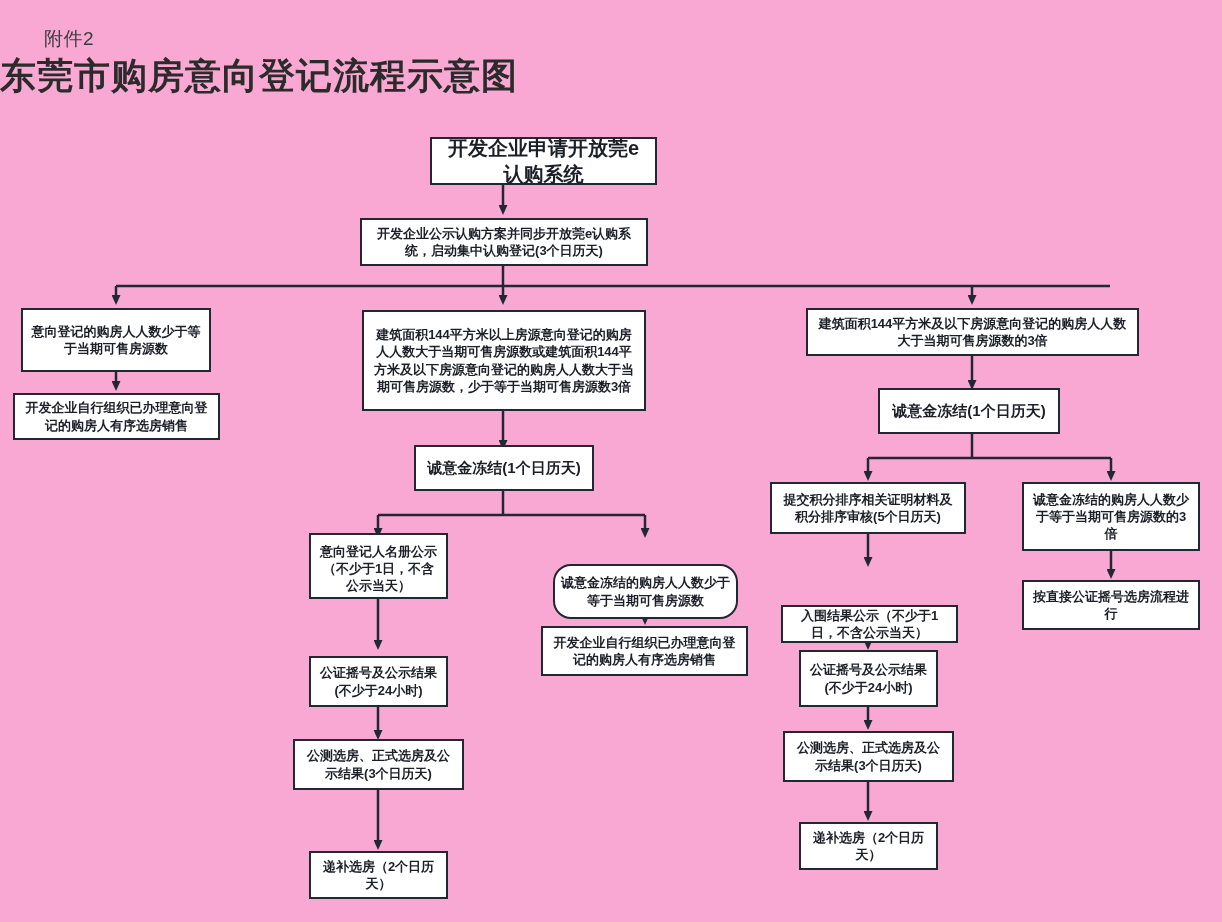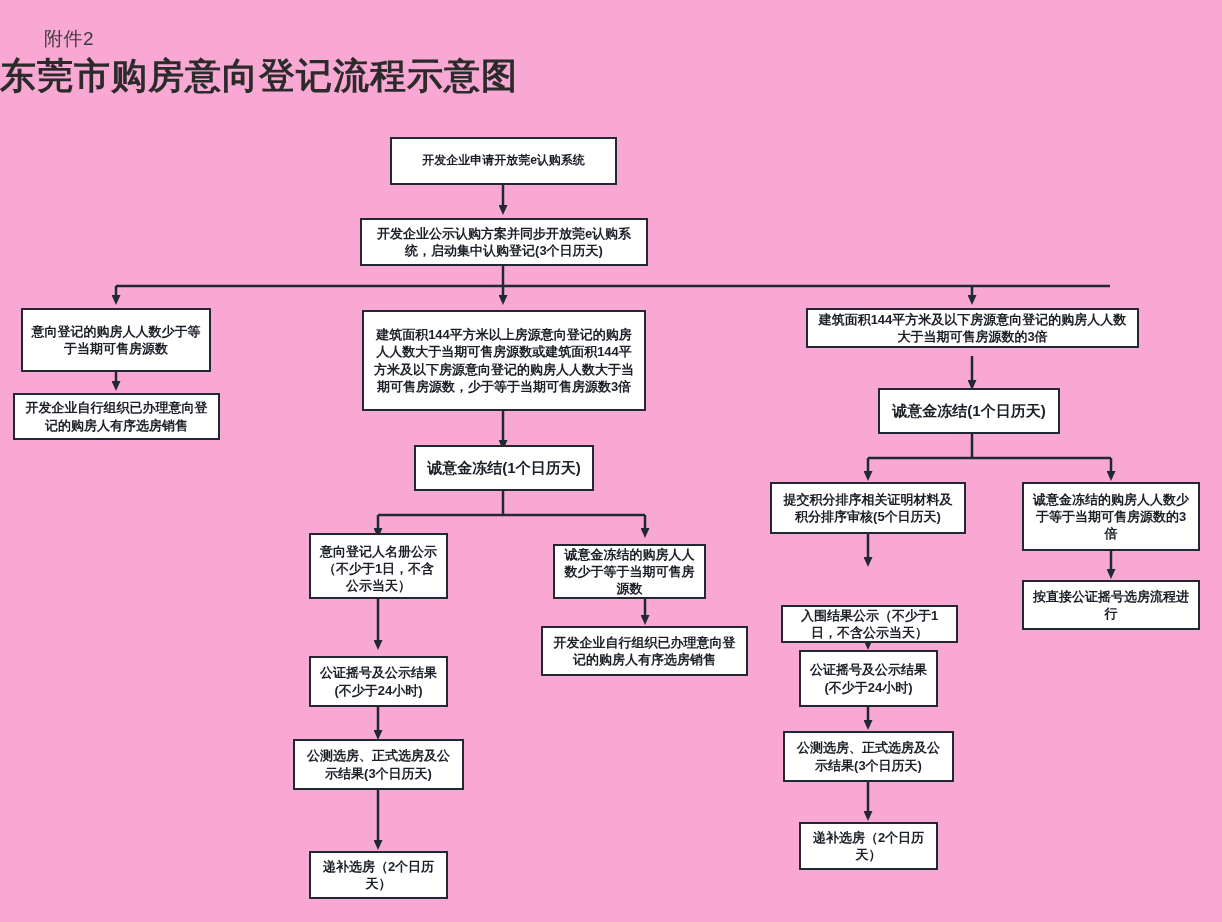--- a/index.html
+++ b/index.html
@@ -56,21 +56,21 @@
     align-items: center;
     justify-content: center;
     text-align: center;
     font-weight: bold;
     color: #1b1f27;
     line-height: 1.32;
     padding: 3px 6px;
     font-size: 13.5px;
   }
   .node.sm { font-size: 13px; }
-  .node.md { font-size: 12px; }
+  .node.md { font-size: 20px; margin-left: 40px; }
   .node.lg { font-size: 15px; }
   .node span { display: block; width: 100%; }
 </style>
 </head>
 <body>
 
 <div id="canvas">
 
   <div class="attach-label">附件2</div>
   <div class="chart-title">东莞市购房意向登记流程示意图</div>
@@ -155,29 +155,29 @@
   </div>
 
   <div class="node sm" style="left:293px; top:739px; width:171px; height:51px;">
     <span>公测选房、正式选房及公示结果(3个日历天)</span>
   </div>
 
   <div class="node sm" style="left:309px; top:851px; width:139px; height:48px;">
     <span>递补选房（2个日历天）</span>
   </div>
 
-  <div class="node sm" style="left:553px; top:544px; width:153px; height:55px;">
+  <div class="node sm" style="left:553px; top:564px; width:185px; height:55px;border-radius:18px;">
     <span>诚意金冻结的购房人人数少于等于当期可售房源数</span>
   </div>
 
   <div class="node sm" style="left:541px; top:626px; width:207px; height:50px;">
     <span>开发企业自行组织已办理意向登记的购房人有序选房销售</span>
   </div>
 
-  <div class="node sm" style="left:806px; top:308px; width:333px; height:40px;">
+  <div class="node sm" style="left:806px; top:308px; width:333px; height:48px;">
     <span>建筑面积144平方米及以下房源意向登记的购房人人数大于当期可售房源数的3倍</span>
   </div>
 
   <div class="node lg" style="left:878px; top:388px; width:182px; height:46px;">
     <span>诚意金冻结(1个日历天)</span>
   </div>
 
   <div class="node sm" style="left:770px; top:482px; width:196px; height:52px;">
     <span>提交积分排序相关证明材料及积分排序审核(5个日历天)</span>
   </div>

